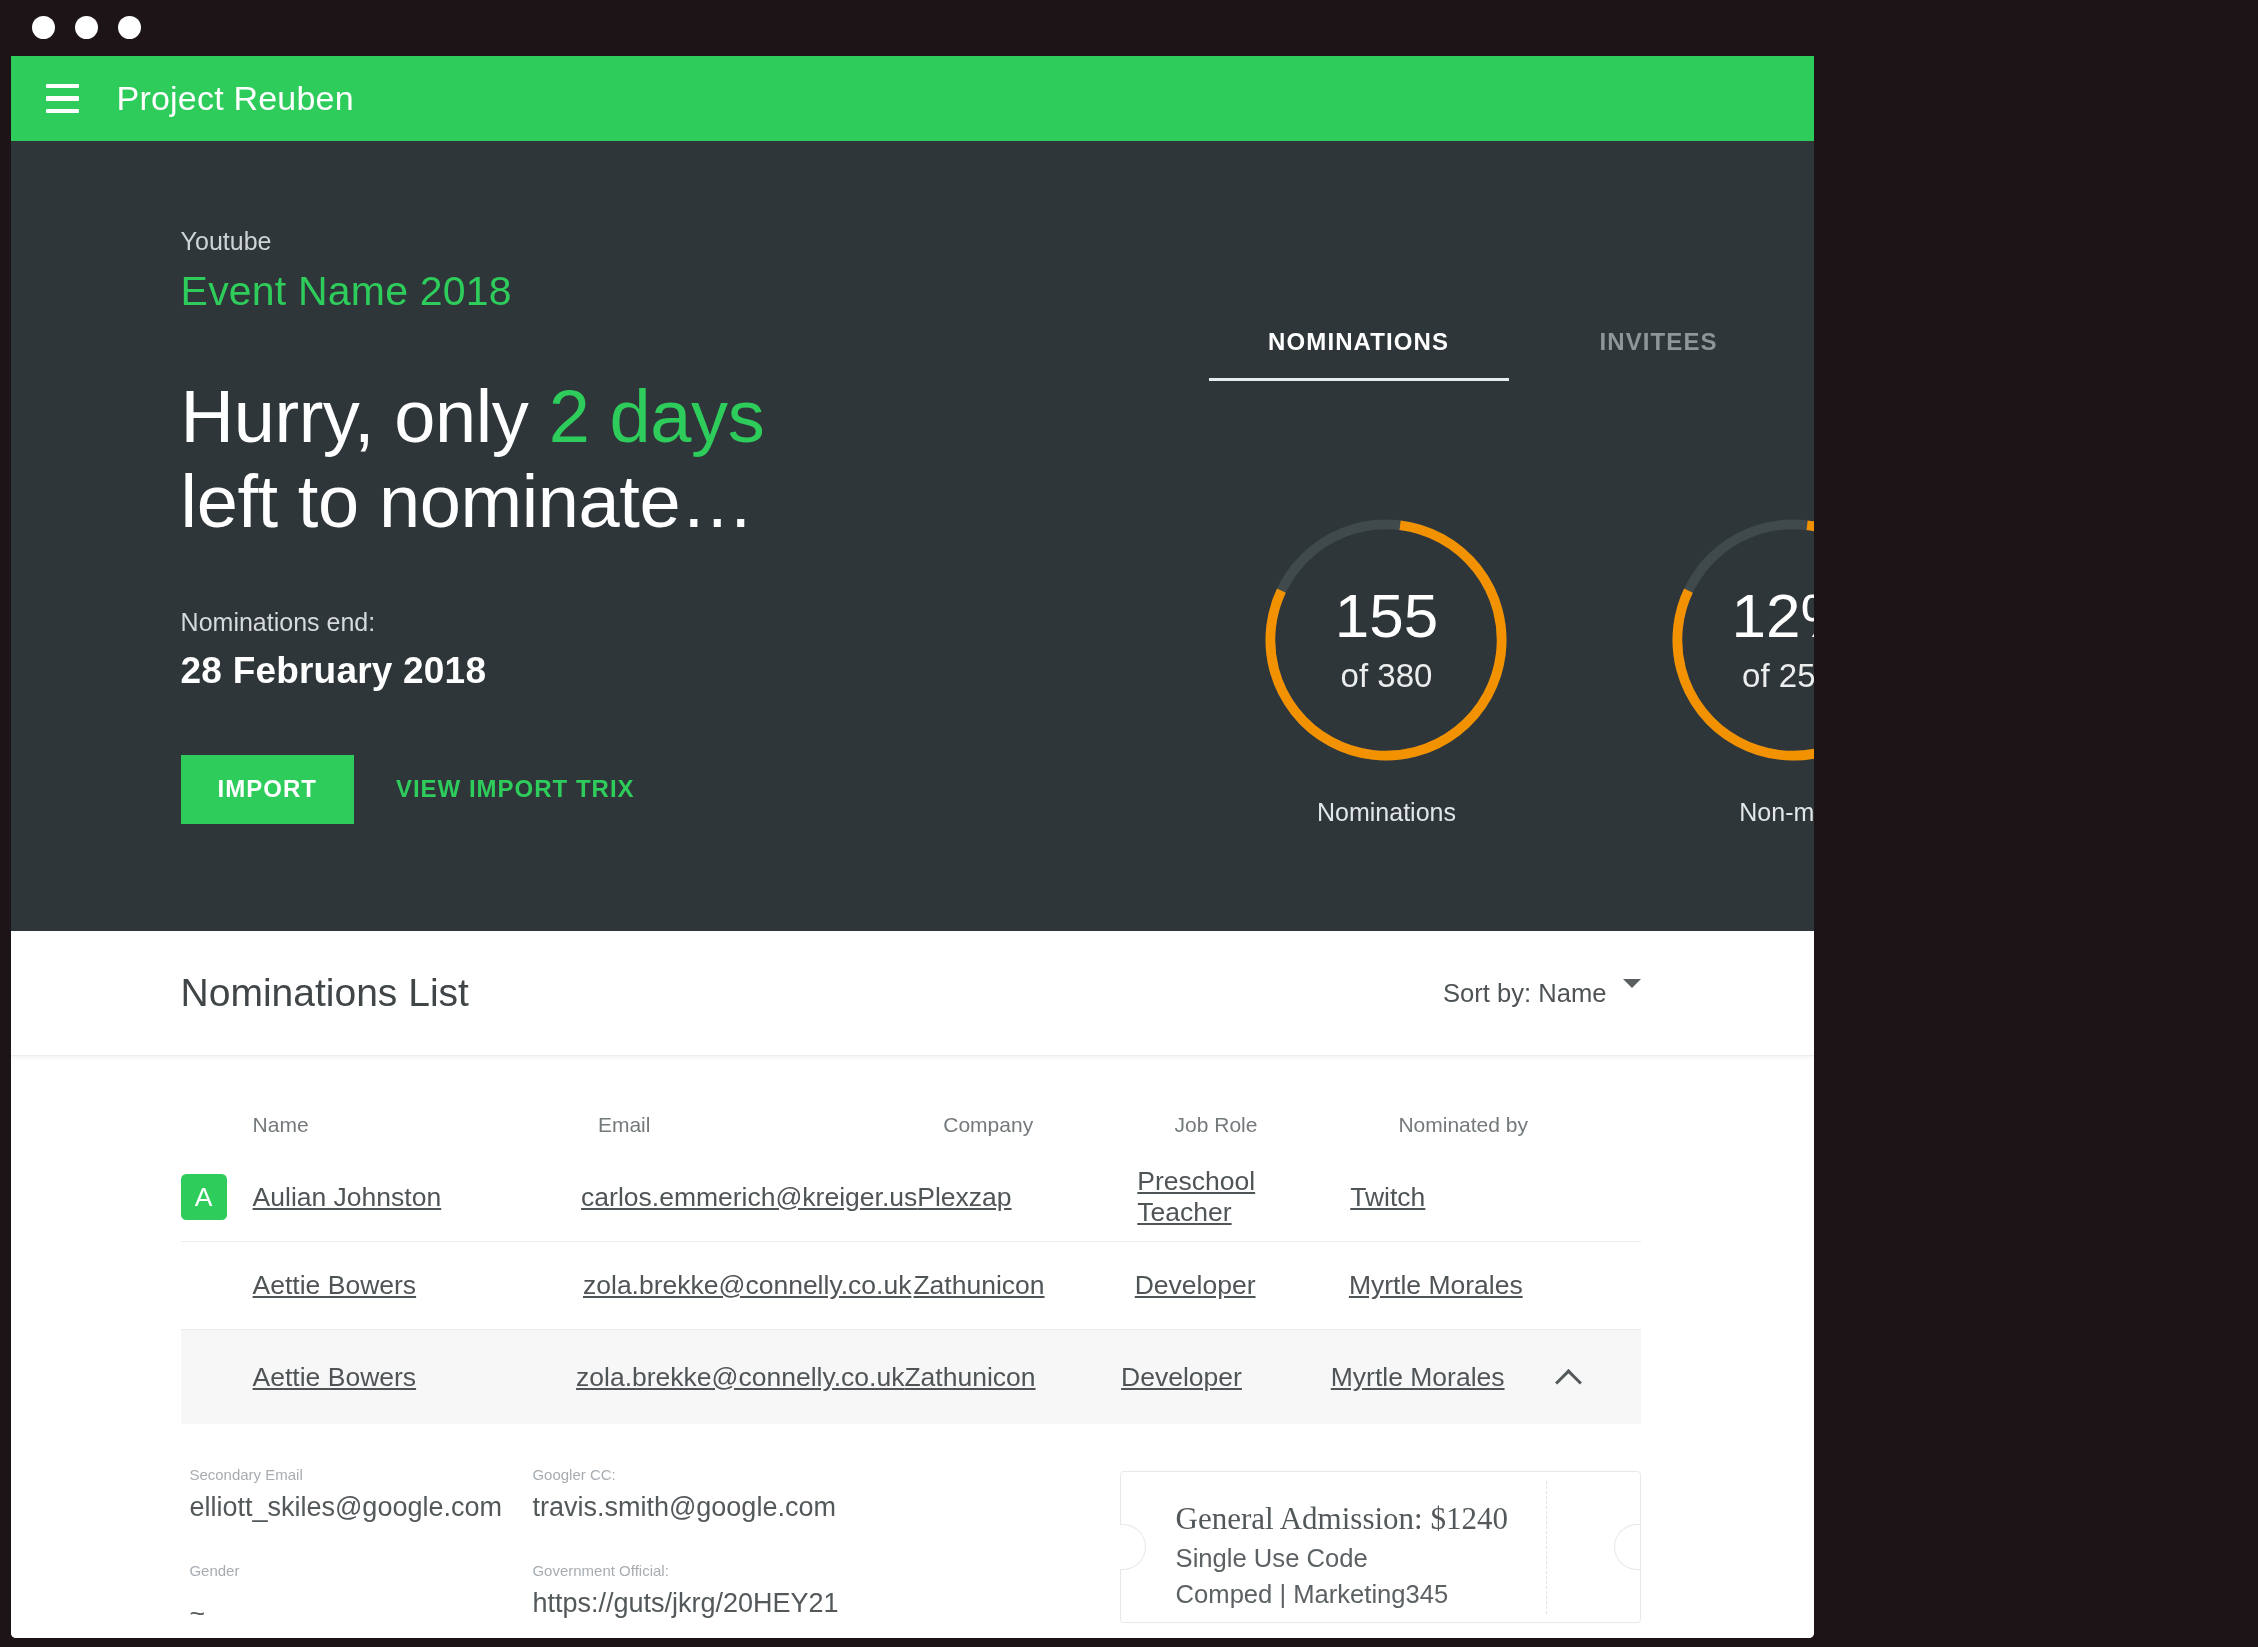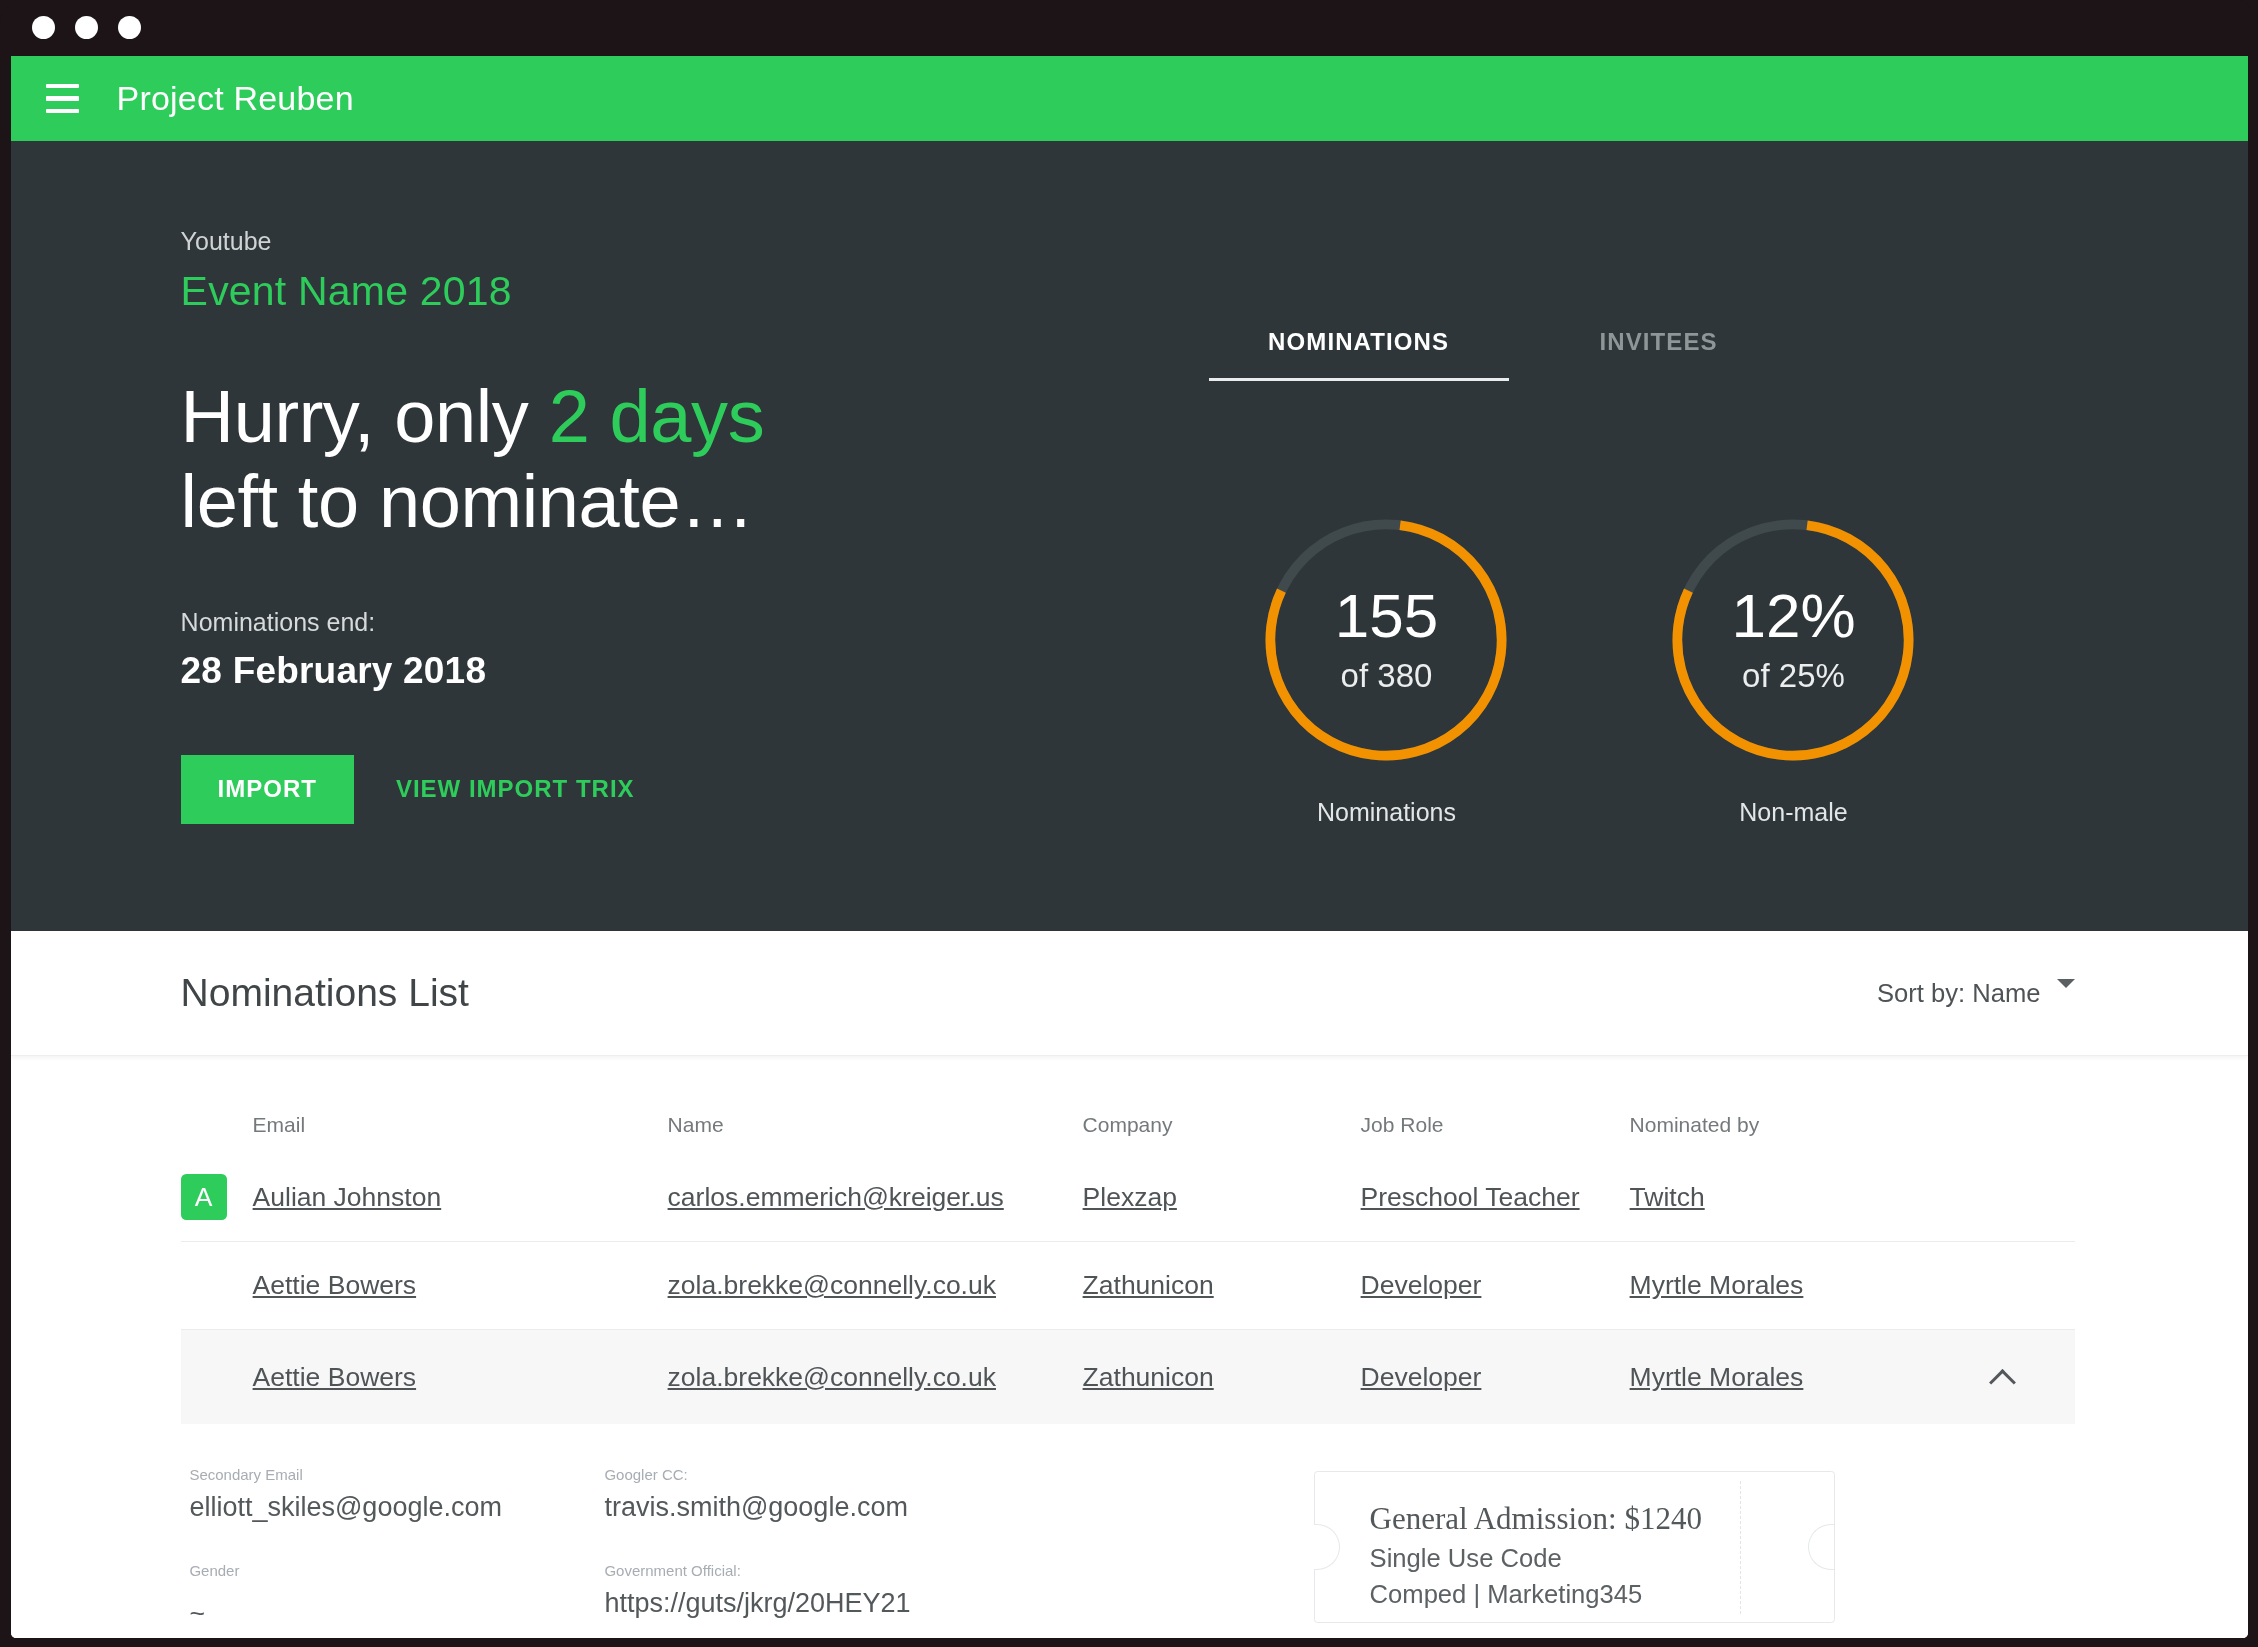--- a/index.html
+++ b/index.html
@@ -26,21 +26,21 @@
     background: #1d1417;
     border-top-left-radius: 23px;
     border-top-right-radius: 23px;
   }
   .dots { position: absolute; left: 32px; top: 16px; display: flex; gap: 20px; }
   .dot { width: 23px; height: 23px; border-radius: 50%; background: #ffffff; }
 
   .viewport {
     position: absolute;
     left: 10.6px; top: 56px;
-    width: 2237px; height: 1582px;
+    width: 1803px; height: 1582px;
     overflow: hidden;
     background: #ffffff;
     border-bottom-left-radius: 5.3px;
     border-bottom-right-radius: 5.3px;
   }
 
   
   .appbar {
     position: relative;
     height: 85px;
@@ -396,22 +396,22 @@
       <div class="list-title">Nominations List</div>
       <div class="sortby">
         <span class="sortby-text">Sort by: Name</span>
         <span class="caret"></span>
       </div>
     </div>
 
     <div class="table-area">
 
       <div class="col-head-row">
+        <div class="col-head c-name">Name</div>
         <div class="col-head c-email">Email</div>
-        <div class="col-head c-name">Name</div>
         <div class="col-head c-company">Company</div>
         <div class="col-head c-role">Job Role</div>
         <div class="col-head c-nomby">Nominated by</div>
       </div>
 
       <div class="row first">
         <div class="avatar">A</div>
         <div class="cell c-name">Aulian Johnston</div>
         <div class="cell c-email">carlos.emmerich@kreiger.us</div>
         <div class="cell c-company">Plexzap</div>

